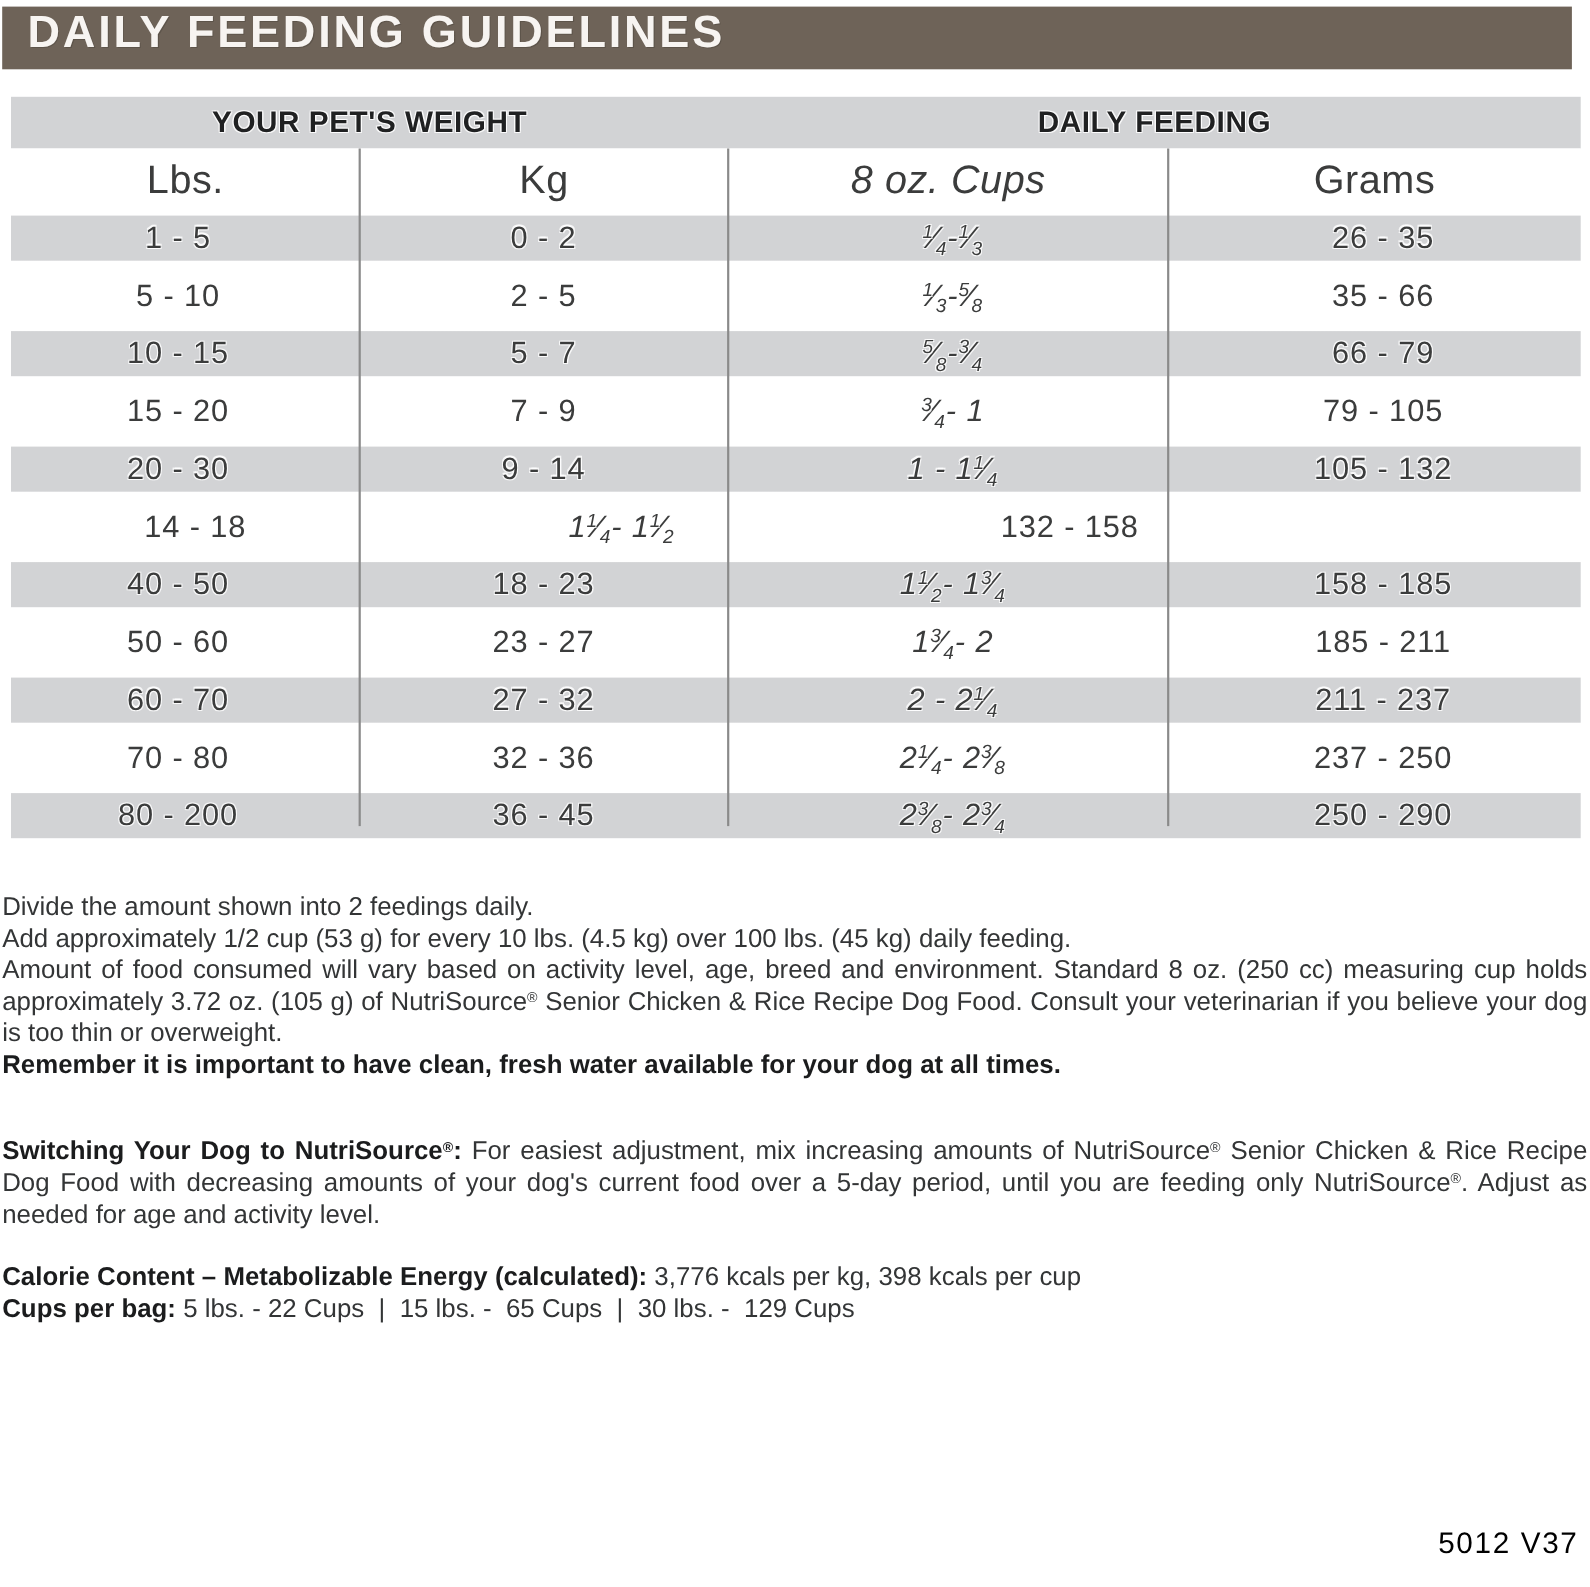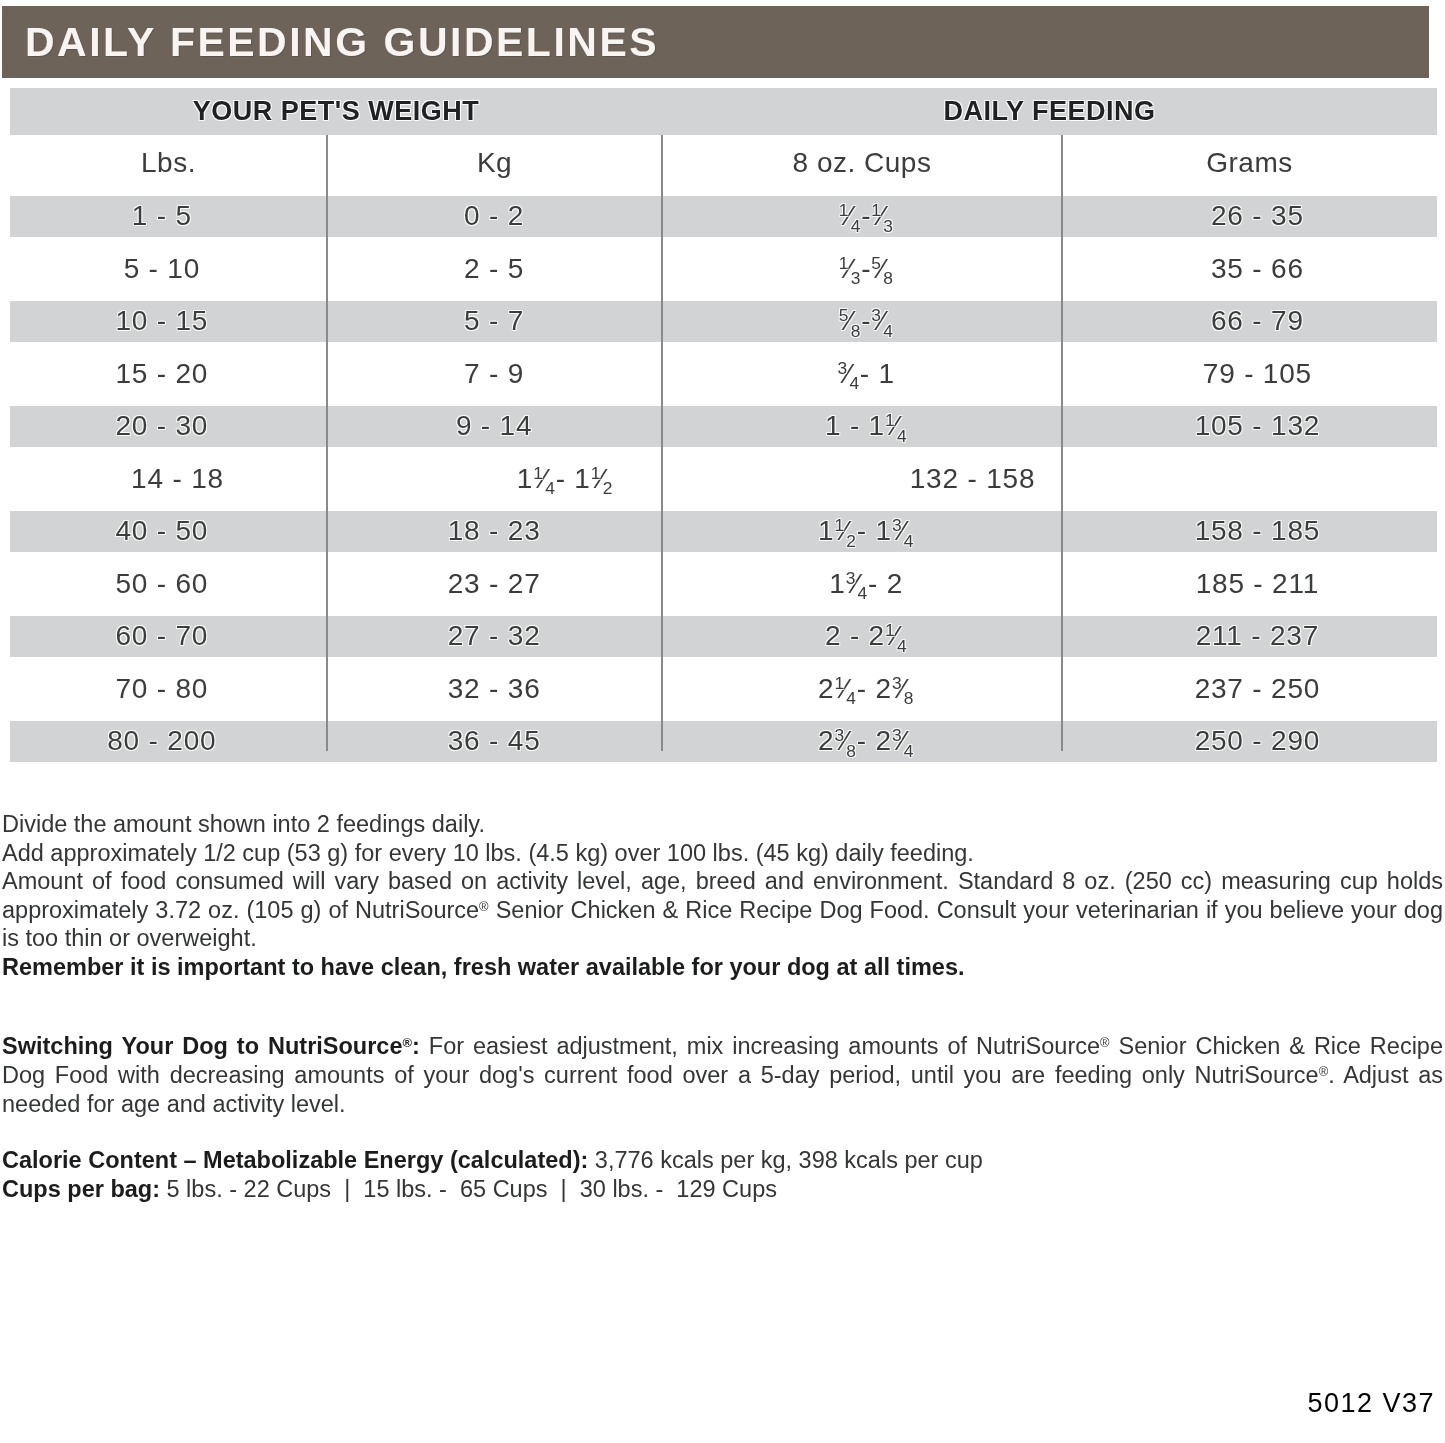--- a/index.html
+++ b/index.html
@@ -12,23 +12,23 @@
   *{box-sizing:border-box;}
   html,body{margin:0;padding:0;}
   body{
     width:1445px;height:1443px;position:relative;background:#ffffff;
     font-family:"Liberation Sans", sans-serif;color:var(--c-para);
     overflow:hidden;
   }
 
   
   .title-bar{
-    position:absolute;left:2px;right:16px;top:6px;height:72px;
+    position:absolute;left:2px;right:16px;top:6px;height:57px;
     background:var(--c-header-bar);
-    display:flex;align-items:center;padding-left:23px;
+    display:flex;align-items:flex-start;padding-left:23px;
   }
   .title-bar h1{
     margin:0;font-size:41px;font-weight:700;letter-spacing:2.5px;
     color:#f7f4f1;text-shadow:1px 1px 0 rgba(0,0,0,0.15);
   }
 
   
   .feed-table{
     position:absolute;left:10px;top:88px;width:1427px;
   }
@@ -37,37 +37,37 @@
   }
   .group-cell{
     display:flex;align-items:center;justify-content:center;
     font-weight:700;font-size:27px;letter-spacing:0.5px;color:#202122;
   }
   .g1{width:652px;}
   .g2{width:775px;}
   .col-row{display:flex;height:55px;background:#fff;}
   .col-cell{
     display:flex;align-items:center;justify-content:center;
-    font-size:28px;color:var(--c-ink);letter-spacing:0.5px;
+    font-size:36px;color:var(--c-ink);letter-spacing:0.5px;
   }
   .row{display:flex;height:52.5px;gap:20px;}
   .row.striped{
     background:linear-gradient(var(--c-stripe),var(--c-stripe)) center / 100% 41px no-repeat;
   }
   .cell{
     display:flex;align-items:center;justify-content:center;
     font-size:28px;color:var(--c-ink);letter-spacing:0.8px;
   }
   .group-cell,.col-cell,.cell{
     text-shadow:-1px -1px 0 rgba(255,255,255,.8), 1px -1px 0 rgba(255,255,255,.8),
                 -1px 1px 0 rgba(255,255,255,.8), 1px 1px 0 rgba(255,255,255,.8);
   }
   .c1{width:317px;}
   .c2{width:335px;}
-  .c3{width:400px;}
+  .c3{width:400px;font-style:italic;}
   .c4{width:375px;}
   .vline{
     position:absolute;top:47px;width:2px;height:616px;background:var(--c-line);
   }
   .v1{left:316px;}
   .v2{left:651px;}
   .v3{left:1051px;}
 
   
   .fr{display:inline-block;white-space:nowrap;}

